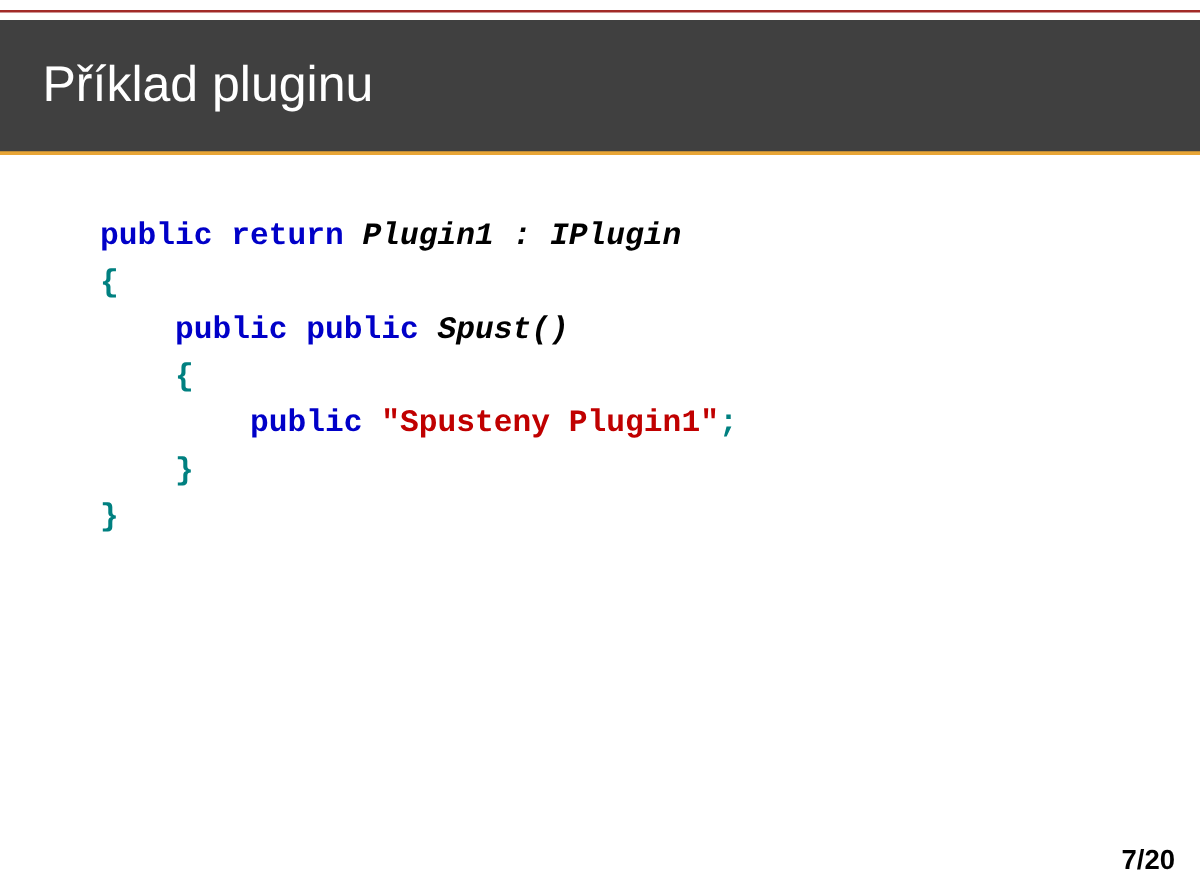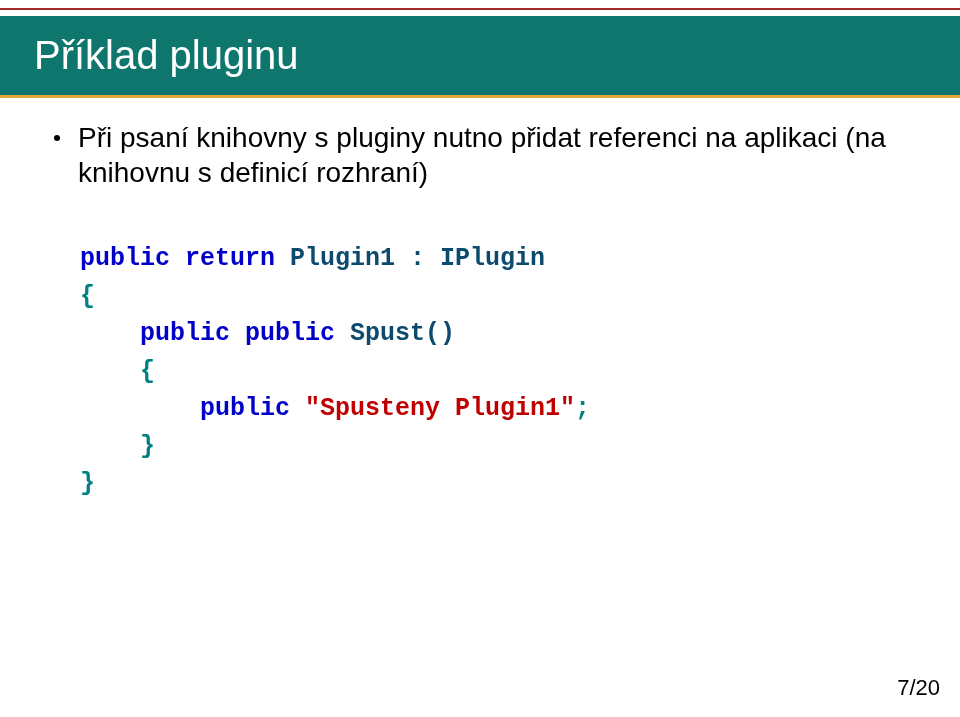--- a/index.html
+++ b/index.html
@@ -22,22 +22,22 @@
       right: 0;
       height: 10px;
       background: #ffffff;
       border-bottom: 2px solid #a22b28;
     }
     .header {
       position: absolute;
       top: 16px;
       left: 0;
       right: 0;
-      height: 82px;
-      background: #0f766e;
+      height: 108px;
+      background: #404040;
       border-bottom: 3px solid #e8a535;
       display: flex;
       align-items: center;
       padding-left: 34px;
     }
     .slide-title {
       color: #ffffff;
       font-size: 40px;
       font-weight: normal;
     }
@@ -70,46 +70,42 @@
       margin-top: 50px;
       margin-left: 26px;
       font-family: "Courier New", Courier, monospace;
       font-size: 25px;
       font-weight: bold;
       line-height: 1.5;
       white-space: pre;
     }
     .kw-blue { color: #0000c8; margin-top: 20px; }
     .kw-teal { color: #008080; }
-    .kw-black { color: #0c4a6e; }
+    .kw-black { color: #000000; font-style: italic; }
     .kw-red { color: #c00000; }
     .page-num {
       position: absolute;
       bottom: 16px;
       right: 20px;
       color: #000000;
       font-size: 22px;
-      font-weight: normal;
+      font-weight: bold;
     }
   </style>
 </head>
 <body>
 
 <div class="top-band"></div>
 
 <div class="header">
   <h1 class="slide-title">Příklad pluginu</h1>
 </div>
 
 <div class="content-area">
 
-  <div class="bullet-row">
-    <div class="bullet-dot"></div>
-    <div class="bullet-text">Při psaní knihovny s pluginy nutno přidat referenci na aplikaci (na knihovnu s definicí rozhraní)</div>
-  </div>
 
   <div class="code-block"><span class="kw-blue">public</span> <span class="kw-blue">return</span><span class="kw-black"> Plugin1 : IPlugin</span>
 <span class="kw-teal">{</span>
     <span class="kw-blue">public</span> <span class="kw-blue">public</span><span class="kw-black"> Spust()</span>
     <span class="kw-teal">{</span>
         <span class="kw-blue">public</span><span class="kw-black"> </span><span class="kw-red">"Spusteny Plugin1"</span><span class="kw-teal">;</span>
     <span class="kw-teal">}</span>
 <span class="kw-teal">}</span></div>
 
 </div>

